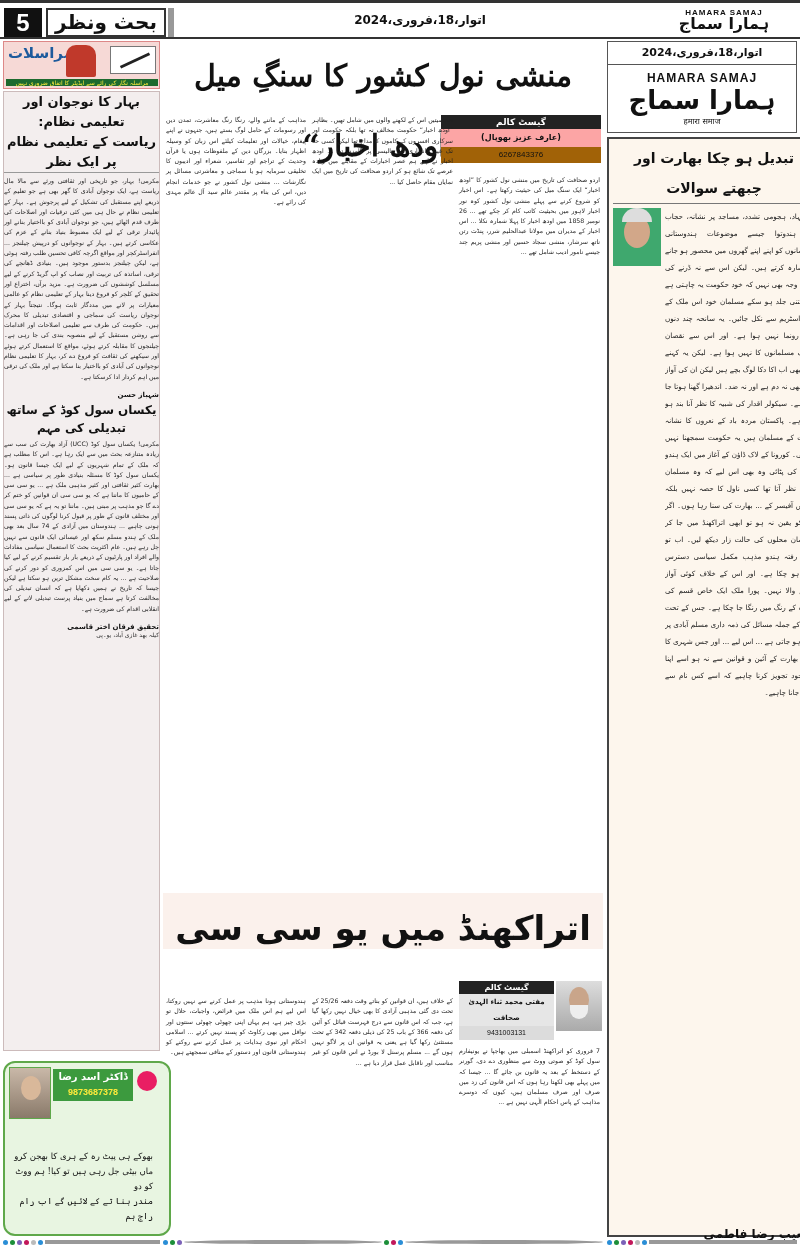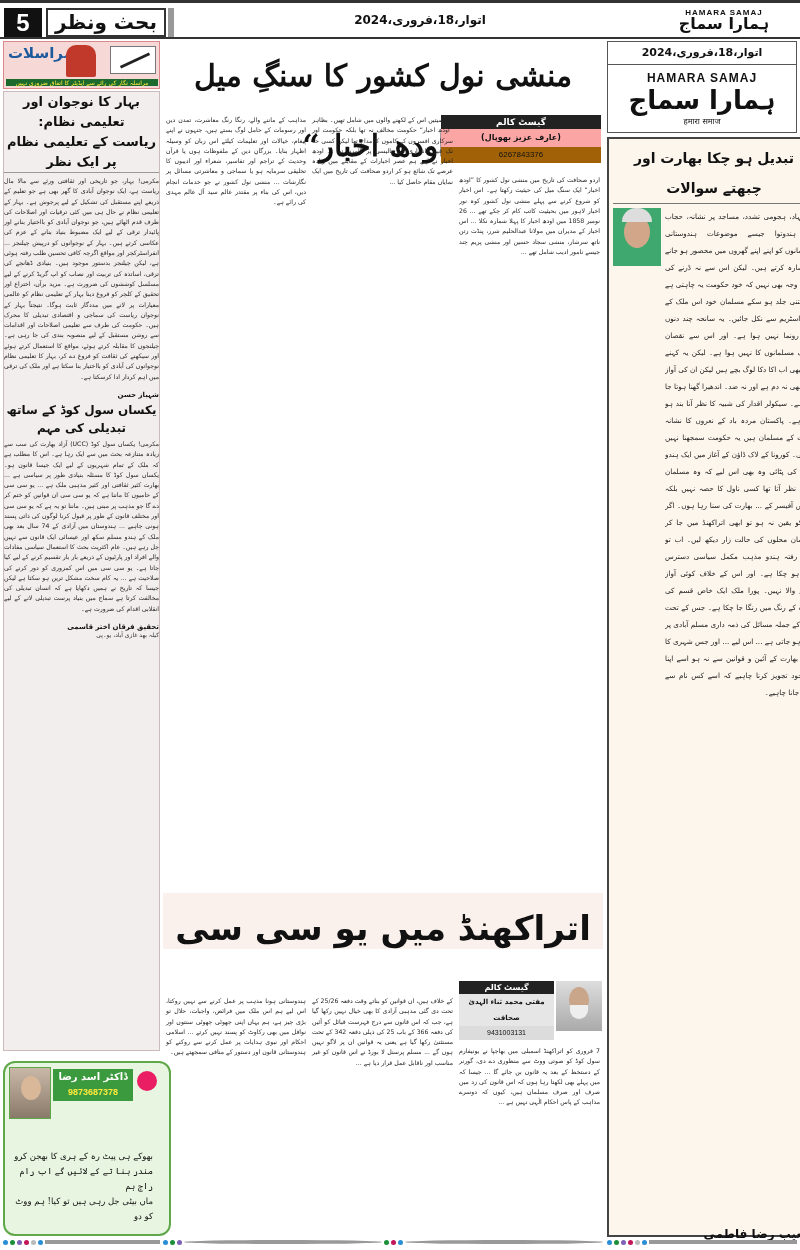--- a/index.html
+++ b/index.html
@@ -122,22 +122,22 @@
 
     <div class="poet-box">
       <div class="photo"></div>
       <div class="namebar">
         <div class="n">ڈاکٹر اسد رضا</div>
         <div class="p">9873687378</div>
       </div>
       <div class="badge"></div>
       <div class="verse">
         <div>بھوکے ہی پیٹ رہ کے ہری کا بھجن کرو</div>
+        <div>ماں بیٹی جل رہی ہیں تو کیا! ہم ووٹ کو دو</div>
         <div>مندر بنا تے کے لائیں گے اب رام راج ہم</div>
-        <div>ماں بیٹی جل رہی ہیں تو کیا! ہم ووٹ کو دو</div>
       </div>
     </div>
     <div class="dots">
       <span style="background:#2a8ed6"></span>
         <span style="background:#1d8f3a"></span>
         <span style="background:#7b61b8"></span>
         <span style="background:#c2185b"></span>
         <span style="background:#bbb"></span>
         <span style="background:#2a8ed6"></span>
         <span class="bar"></span>

